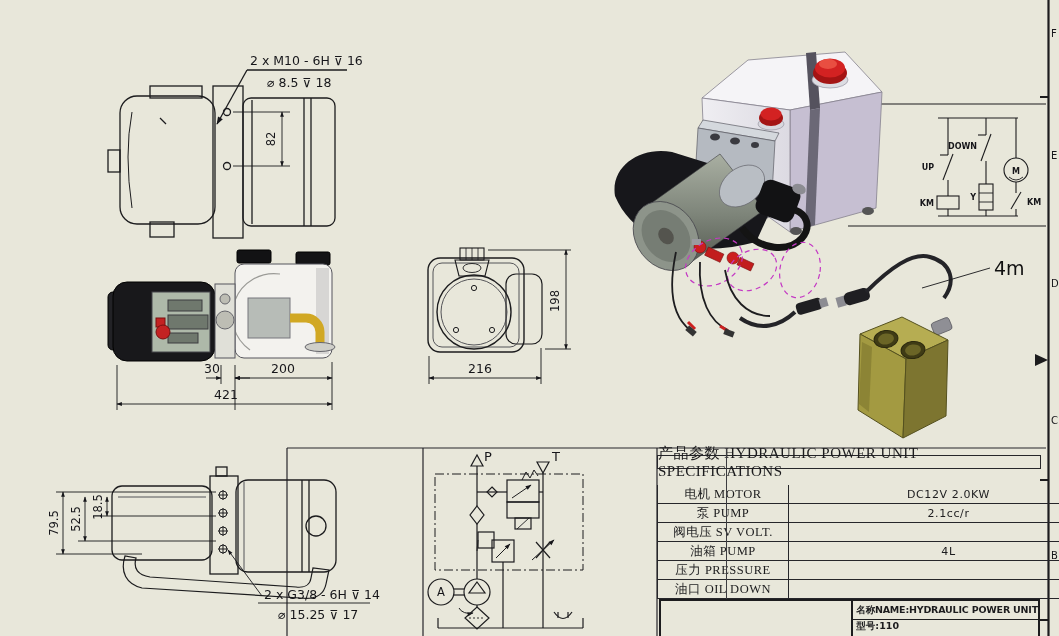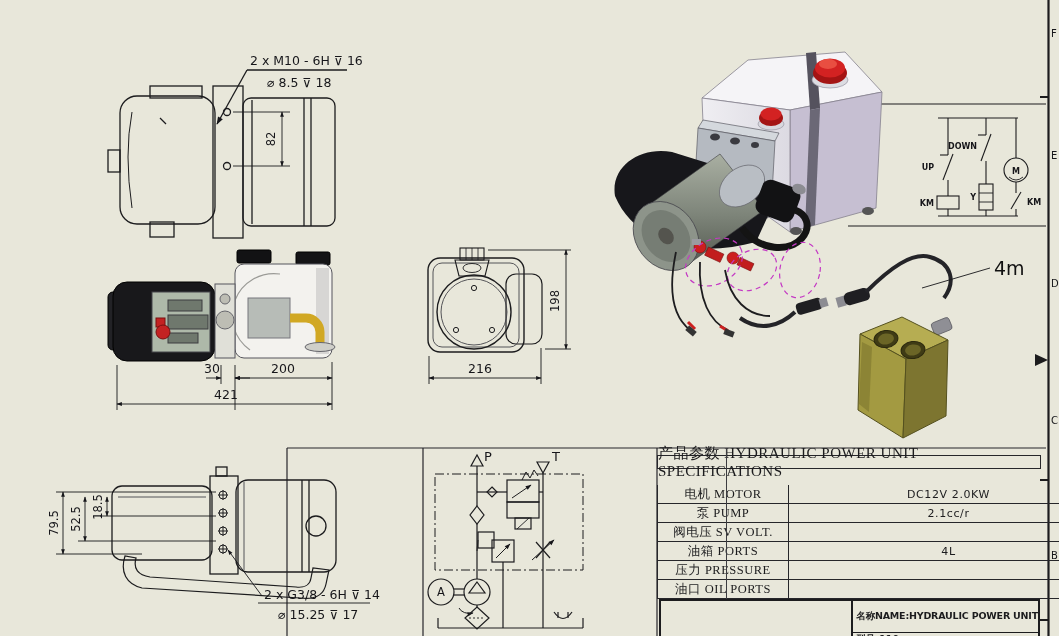--- a/index.html
+++ b/index.html
@@ -22,21 +22,21 @@
         border-right:1px solid #26262a;border-bottom:1px solid #26262a;}
   .tlabel{width:131px;box-sizing:border-box;border-right:1px solid #26262a;display:flex;
           align-items:center;justify-content:center;font-family:"Liberation Serif","DejaVu Serif",serif;
           font-size:12.5px;letter-spacing:.5px;}
   .tvalue{flex:1;display:flex;align-items:center;justify-content:center;
           font-family:"DejaVu Sans",sans-serif;font-size:11px;letter-spacing:.6px;}
   .nameblock{position:absolute;left:659px;top:599px;width:381px;height:42px;box-sizing:border-box;
              border:2px solid #1c1c1e;display:flex;z-index:2;}
   .namefill{width:234px;box-sizing:border-box;border-right:2px solid #1c1c1e;}
   .namecol{flex:1;display:flex;flex-direction:column;}
-  .namerow{height:32px;box-sizing:border-box;border-bottom:1px solid #1c1c1e;display:flex;
+  .namerow{height:19px;box-sizing:border-box;border-bottom:1px solid #1c1c1e;display:flex;
            align-items:center;padding-left:3px;font-family:"DejaVu Sans",sans-serif;
            font-size:9.5px;font-weight:bold;letter-spacing:-0.2px;white-space:nowrap;overflow:hidden;}
   .partrow{flex:1;display:flex;align-items:flex-start;padding-left:3px;
            font-family:"DejaVu Sans",sans-serif;font-size:9.5px;font-weight:bold;overflow:hidden;}
   .strayline{position:absolute;left:726px;top:448px;width:1px;height:151px;background:#3c3c40;z-index:3;}
 </style>
 </head>
 <body>
 
 <div id="sheet">
@@ -397,28 +397,28 @@
     <div class="tvalue">DC12V 2.0KW</div>
   </div>
   <div class="trow">
     <div class="tlabel">泵 PUMP</div>
     <div class="tvalue">2.1cc/r</div>
   </div>
   <div class="trow">
     <div class="tlabel">阀电压 SV VOLT.</div>
   </div>
   <div class="trow">
-    <div class="tlabel">油箱 PORTS</div>
+    <div class="tlabel">油箱 PUMP</div>
     <div class="tvalue">4L</div>
   </div>
   <div class="trow">
     <div class="tlabel">压力 PRESSURE</div>
   </div>
   <div class="trow">
-    <div class="tlabel">油口 OIL PORTS</div>
+    <div class="tlabel">油口 OIL DOWN</div>
   </div>
 </div>
 
 <div class="nameblock">
   <div class="namefill"></div>
   <div class="namecol">
     <div class="namerow">名称NAME:HYDRAULIC POWER UNIT</div>
     <div class="partrow">型号:110</div>
   </div>
 </div>

